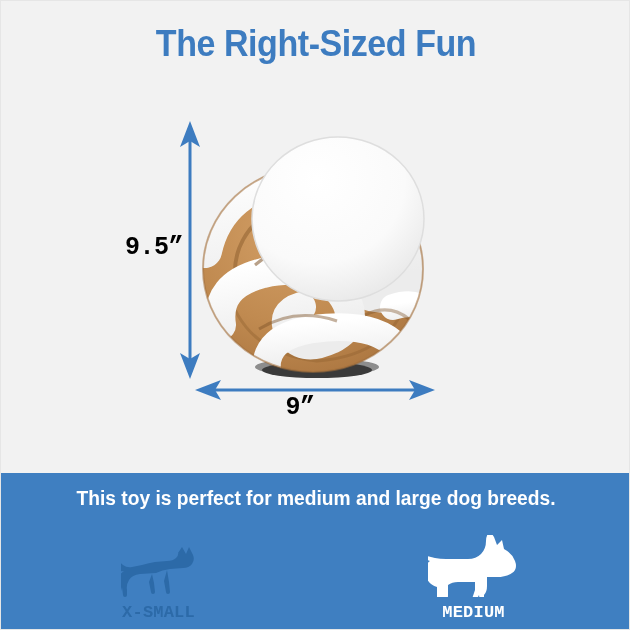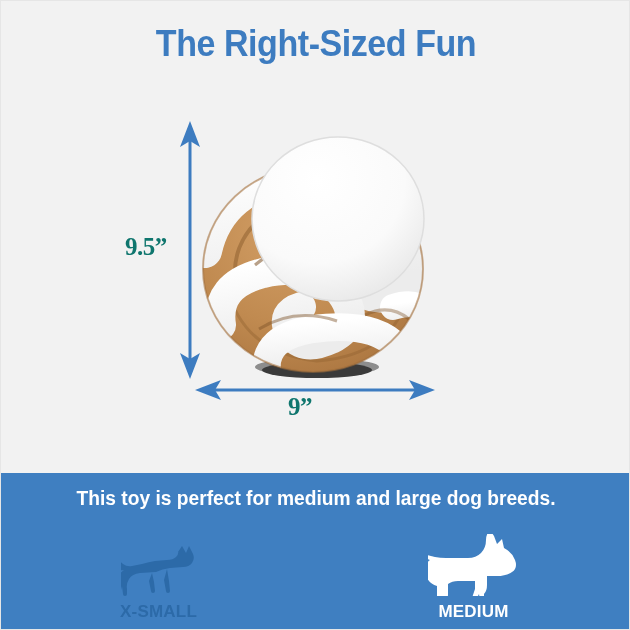--- a/index.html
+++ b/index.html
@@ -69,23 +69,23 @@
   }
   #width-arrow {
     left: 192px;
     top: 374px;
     width: 244px;
     height: 30px;
   }
 
   .dim-label {
     position: absolute;
-    color: #0f766e;
-    font-weight: bold;
-    font-family: Liberation Serif, serif;
+    color: #000000;
+    font-weight: bold;
+    font-family: Liberation Mono, monospace;
     white-space: nowrap;
   }
   #height-label {
     left: 124px;
     top: 232px;
     font-size: 25px;
     letter-spacing: -0.5px;
   }
   #width-label {
     left: 0;
@@ -146,21 +146,21 @@
     justify-content: center;
     height: 78px;
   }
   .size-icon svg { display: block; }
   .size-label {
     margin-top: 6px;
     margin-bottom: 9px;
     font-size: 17px;
     font-weight: bold;
     letter-spacing: 0.2px;
-    font-family: Liberation Sans, sans-serif;
+    font-family: Liberation Mono, monospace;
     white-space: nowrap;
   }
   .size-item.active .size-label { color: #ffffff; }
   .size-item.inactive .size-label { color: #2c6aa8; }
 </style>
 </head>
 <body>
 
 <div id="infographic">
 

